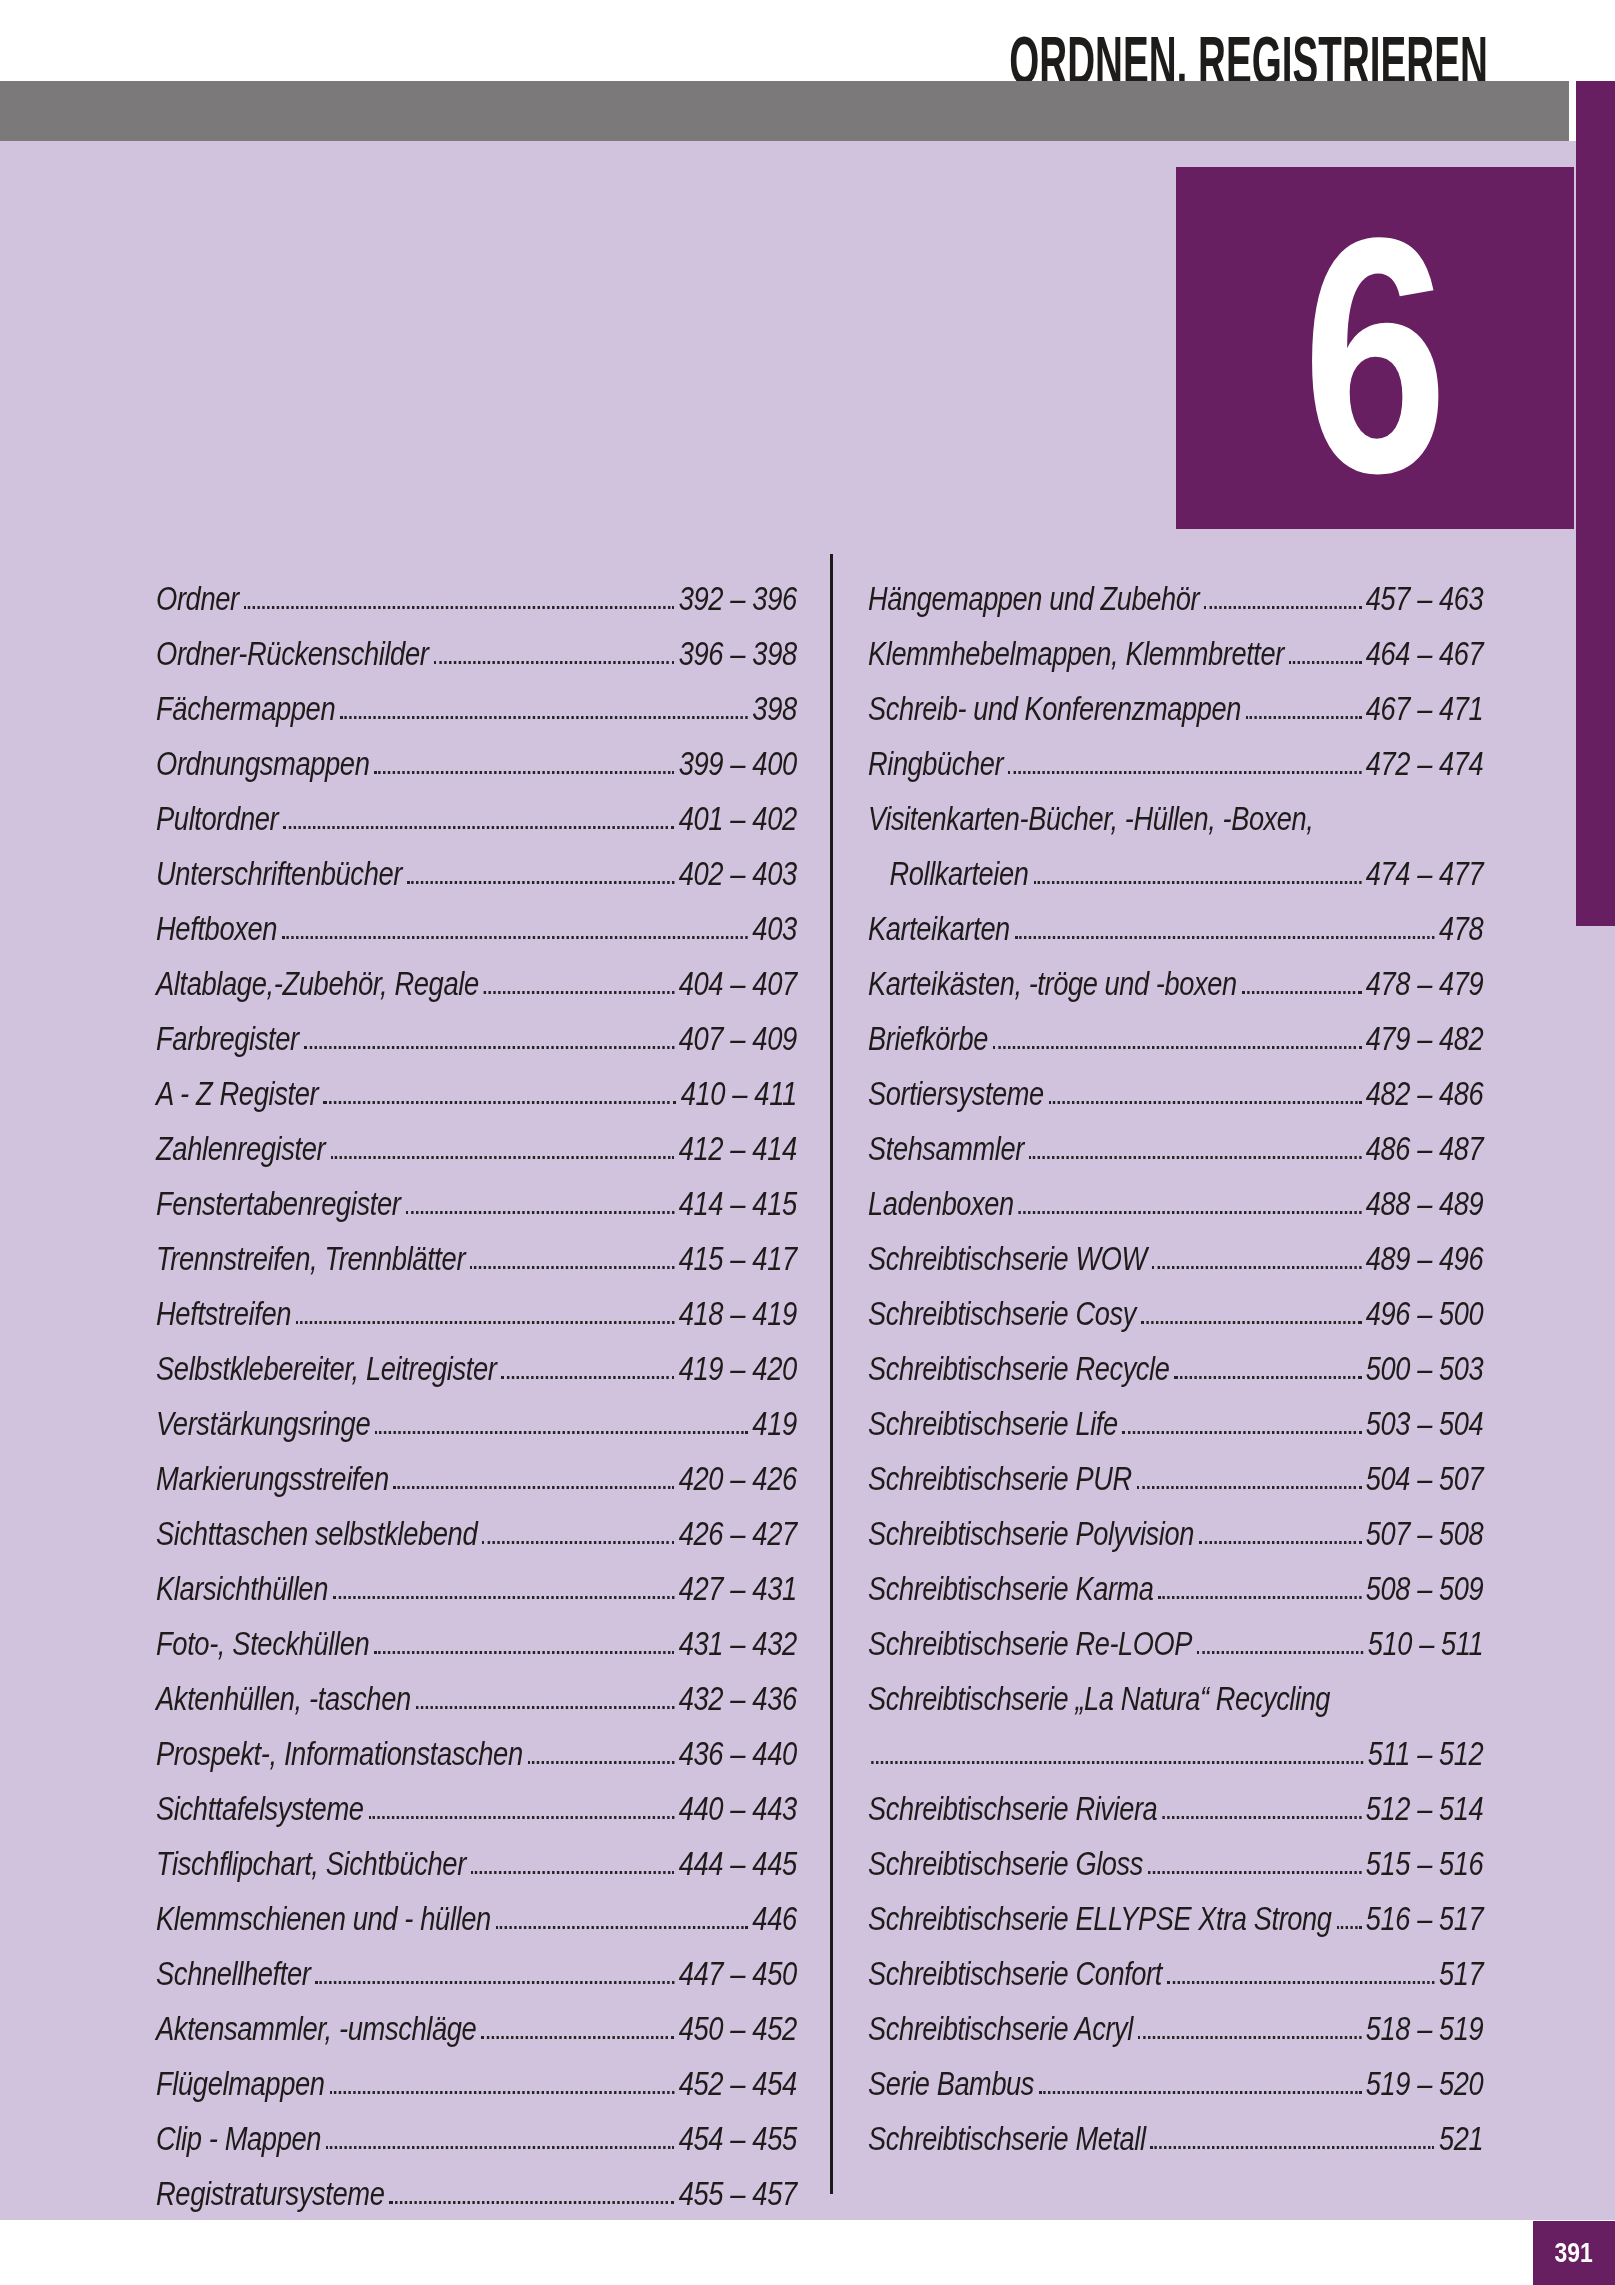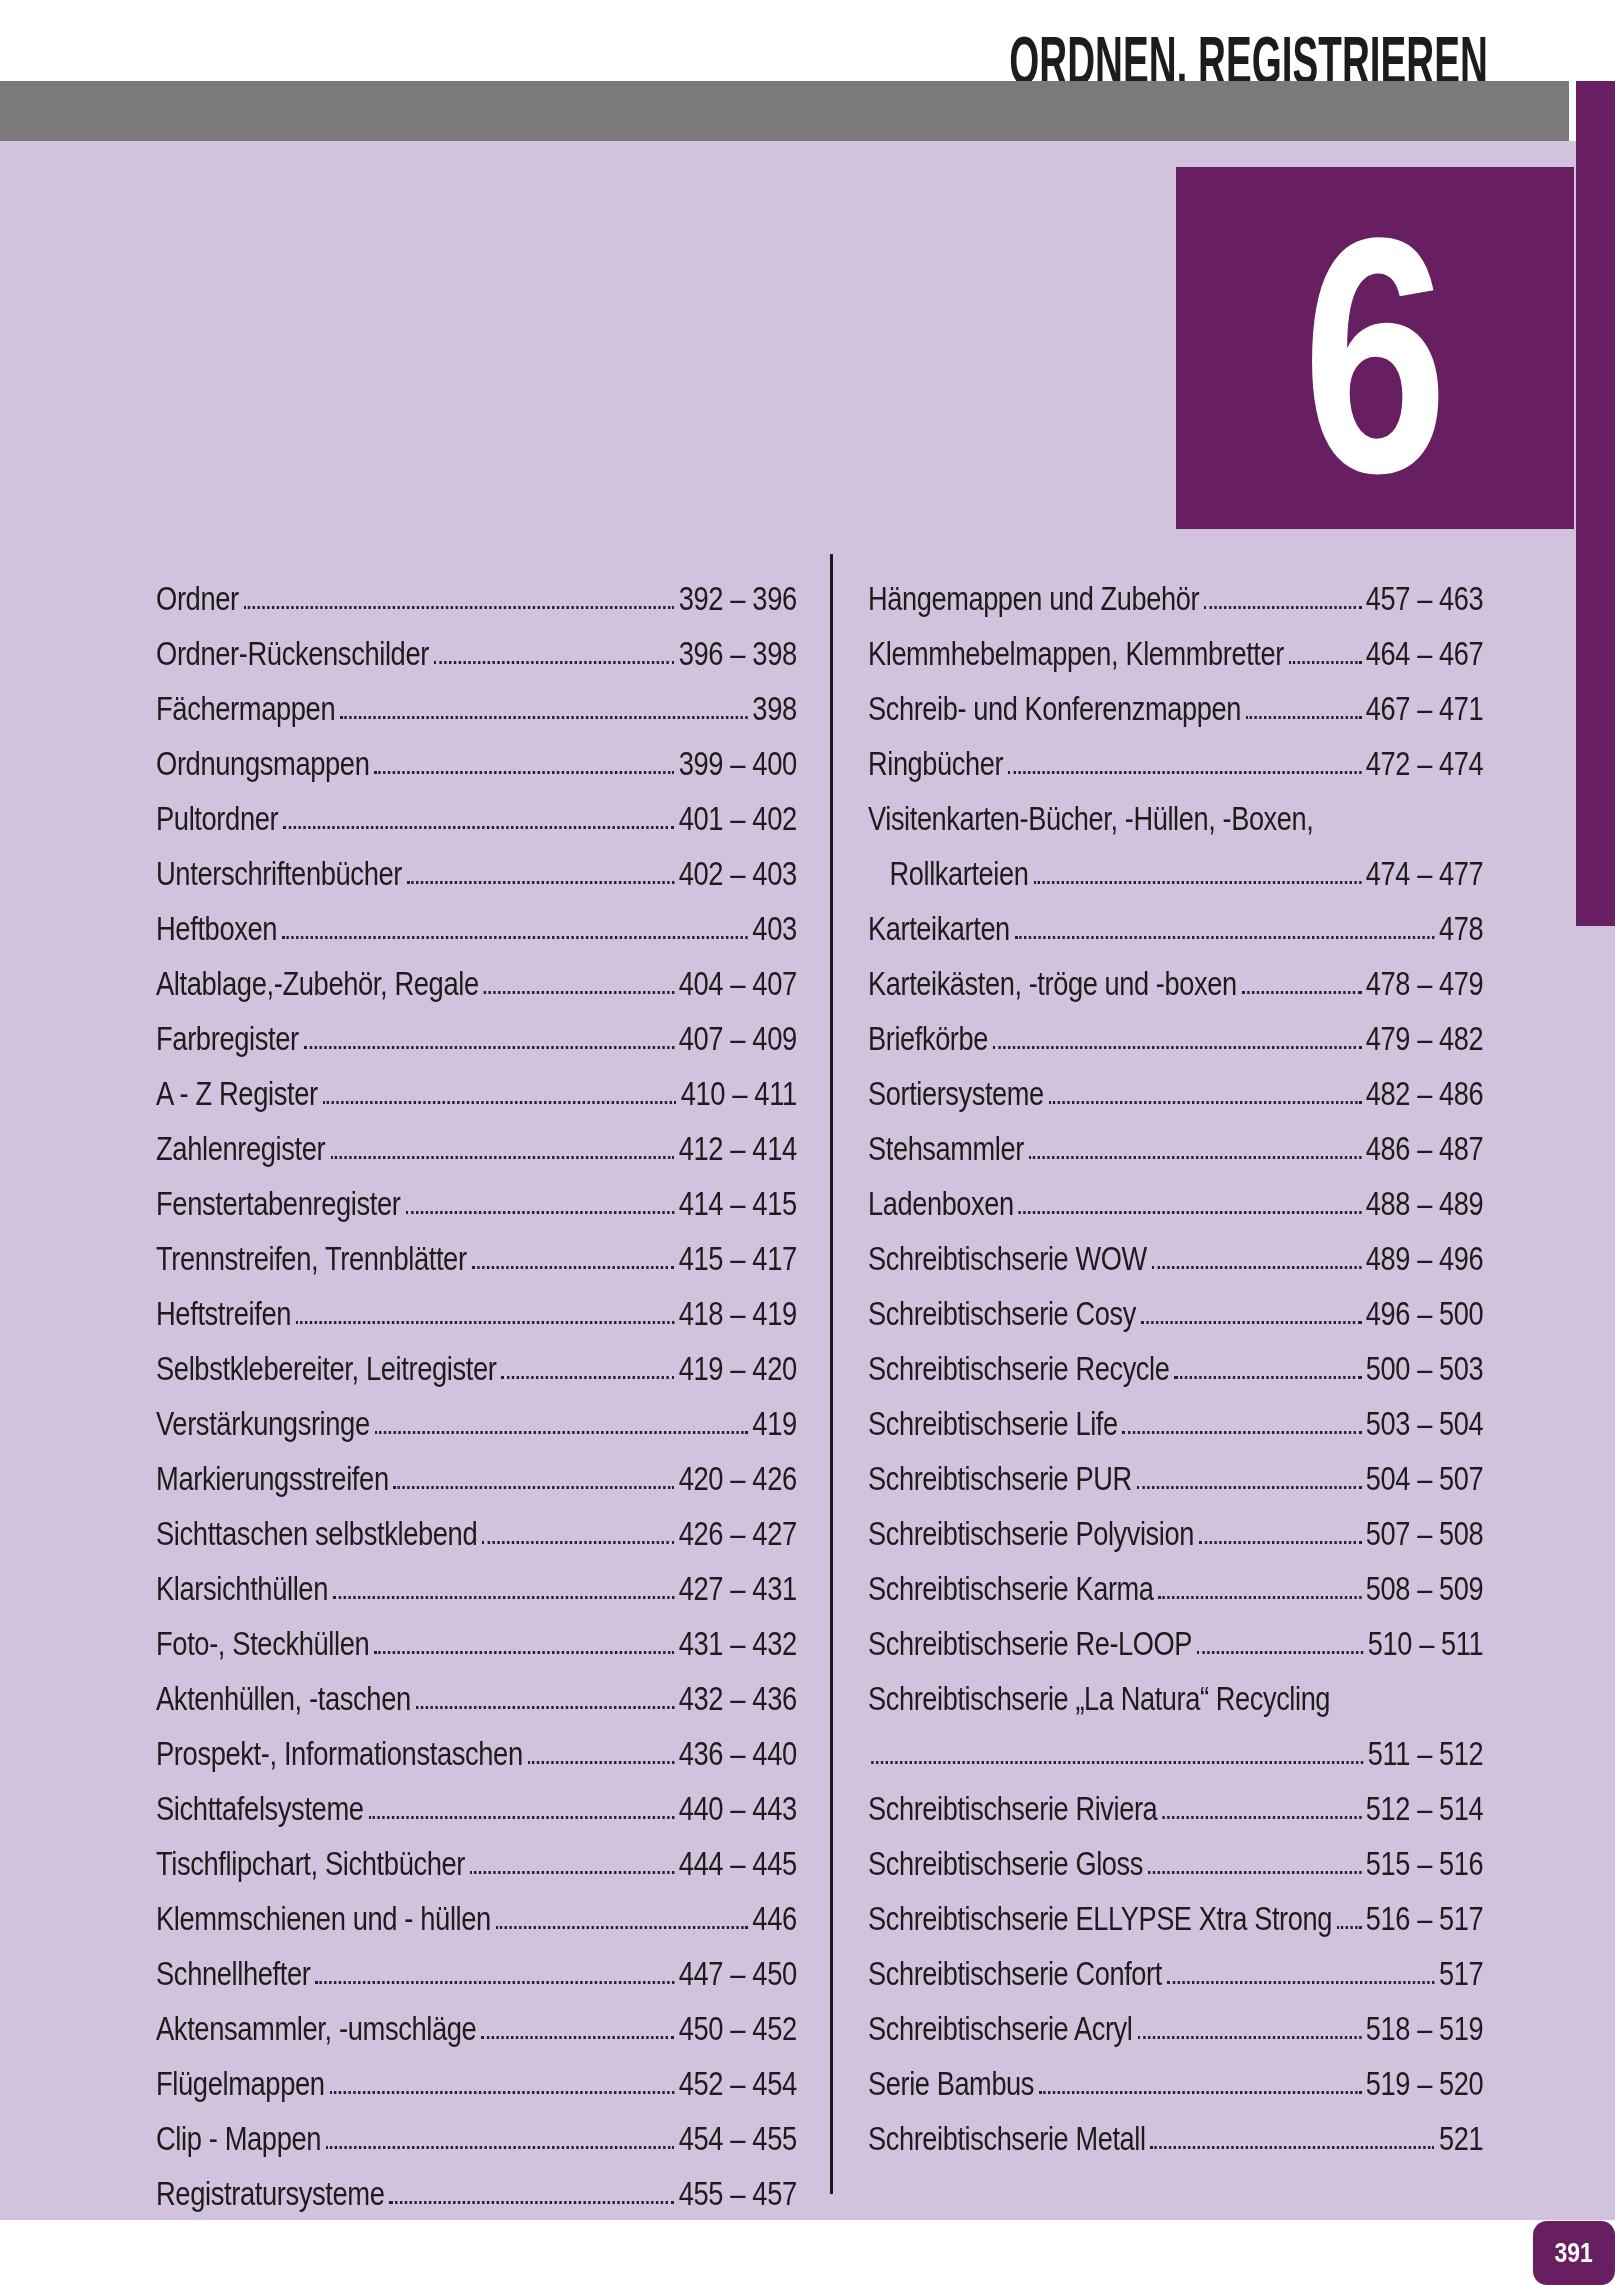--- a/index.html
+++ b/index.html
@@ -48,20 +48,21 @@
     font-size:335px;
     font-weight:bold;
     line-height:1;
     transform:scaleX(0.78) translateY(7.2px);
     transform-origin:center;
   }
   
   .toc-col{
     position:absolute;
     top:567px;
+    font-style:italic;
   }
   .toc-col-inner{
     transform-origin:top left;
   }
   #toc-left{left:156px;}
   #toc-left .toc-col-inner{width:796px;transform:scaleX(0.805);}
   #toc-right{left:868px;}
   #toc-right .toc-col-inner{width:769px;transform:scaleX(0.80);}
   .toc-row{
     display:flex;
@@ -96,21 +97,21 @@
   .column-divider{
     position:absolute;
     left:830px;top:554px;width:2.7px;height:1640px;
     background:#1b1b1b;
   }
   
   .footer-page-box{
     position:absolute;
     left:1533px;top:2221px;width:82px;height:64px;
     background:var(--purple,#671f61);
-    display:flex;align-items:center;justify-content:center;border-radius:14px;
+    display:flex;align-items:center;justify-content:center;
   }
   .footer-page-number{
     color:#ffffff;
     font-size:27px;
     font-weight:bold;
     transform:scaleX(0.85);
   }
 </style>
 </head>
 <body style="--purple: #671f61; --lavender: #d1c2dd; --gray: #7b7979; --text: #1d1c1a;">

